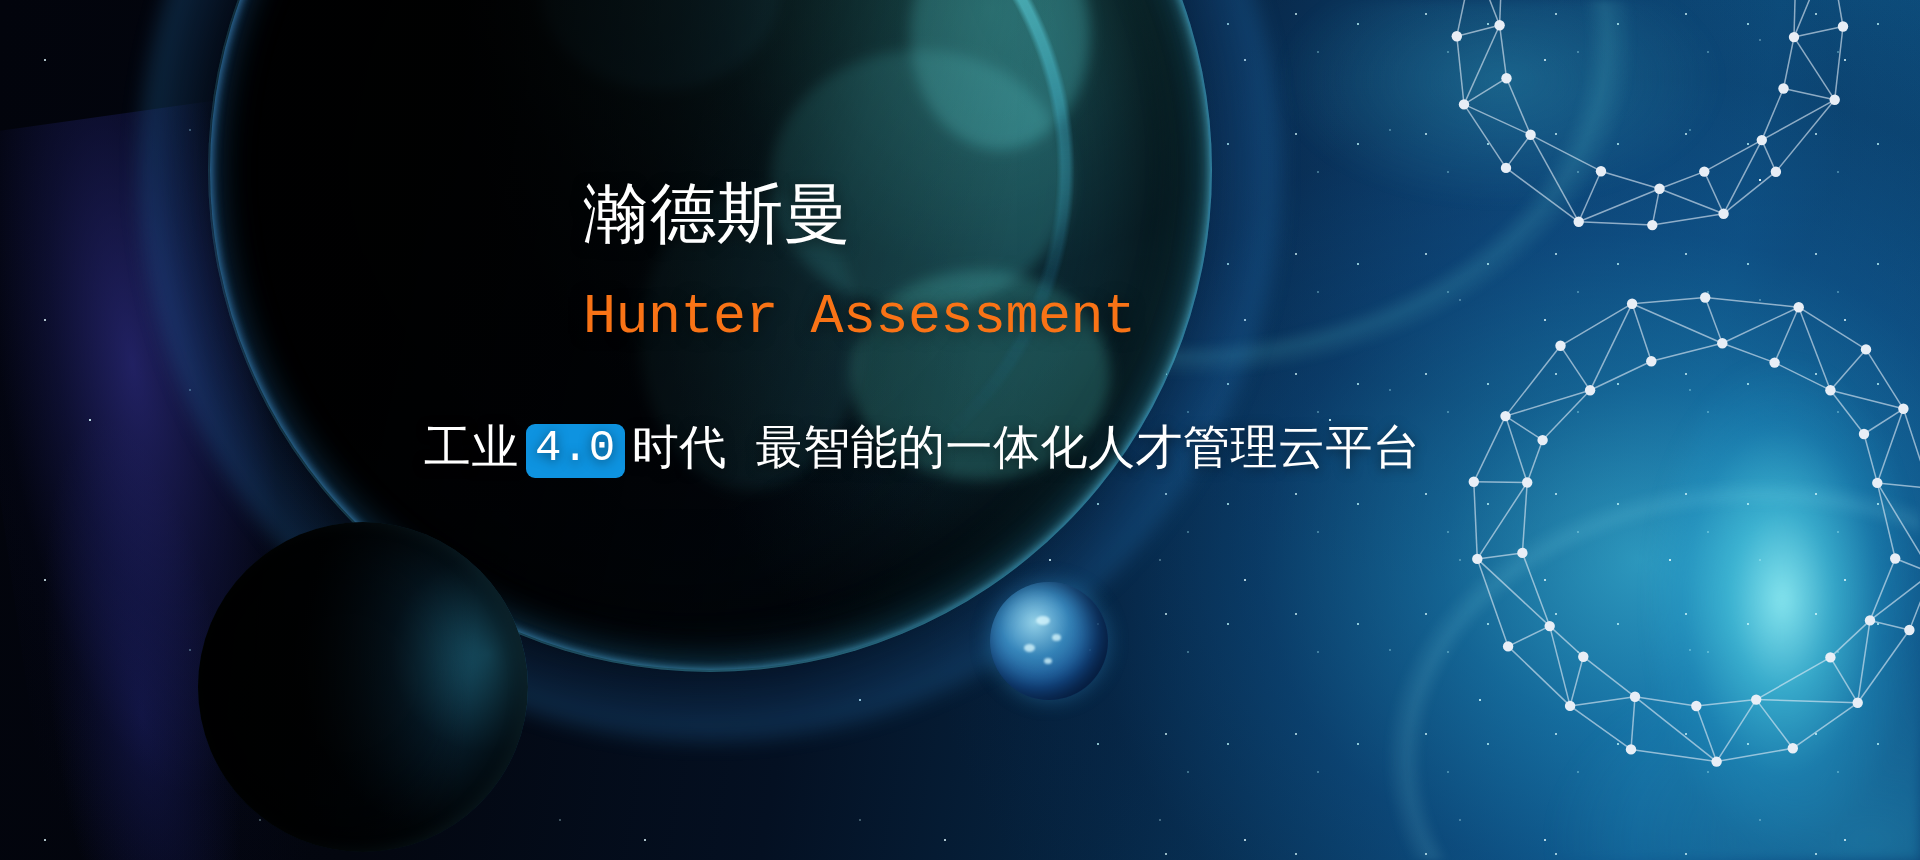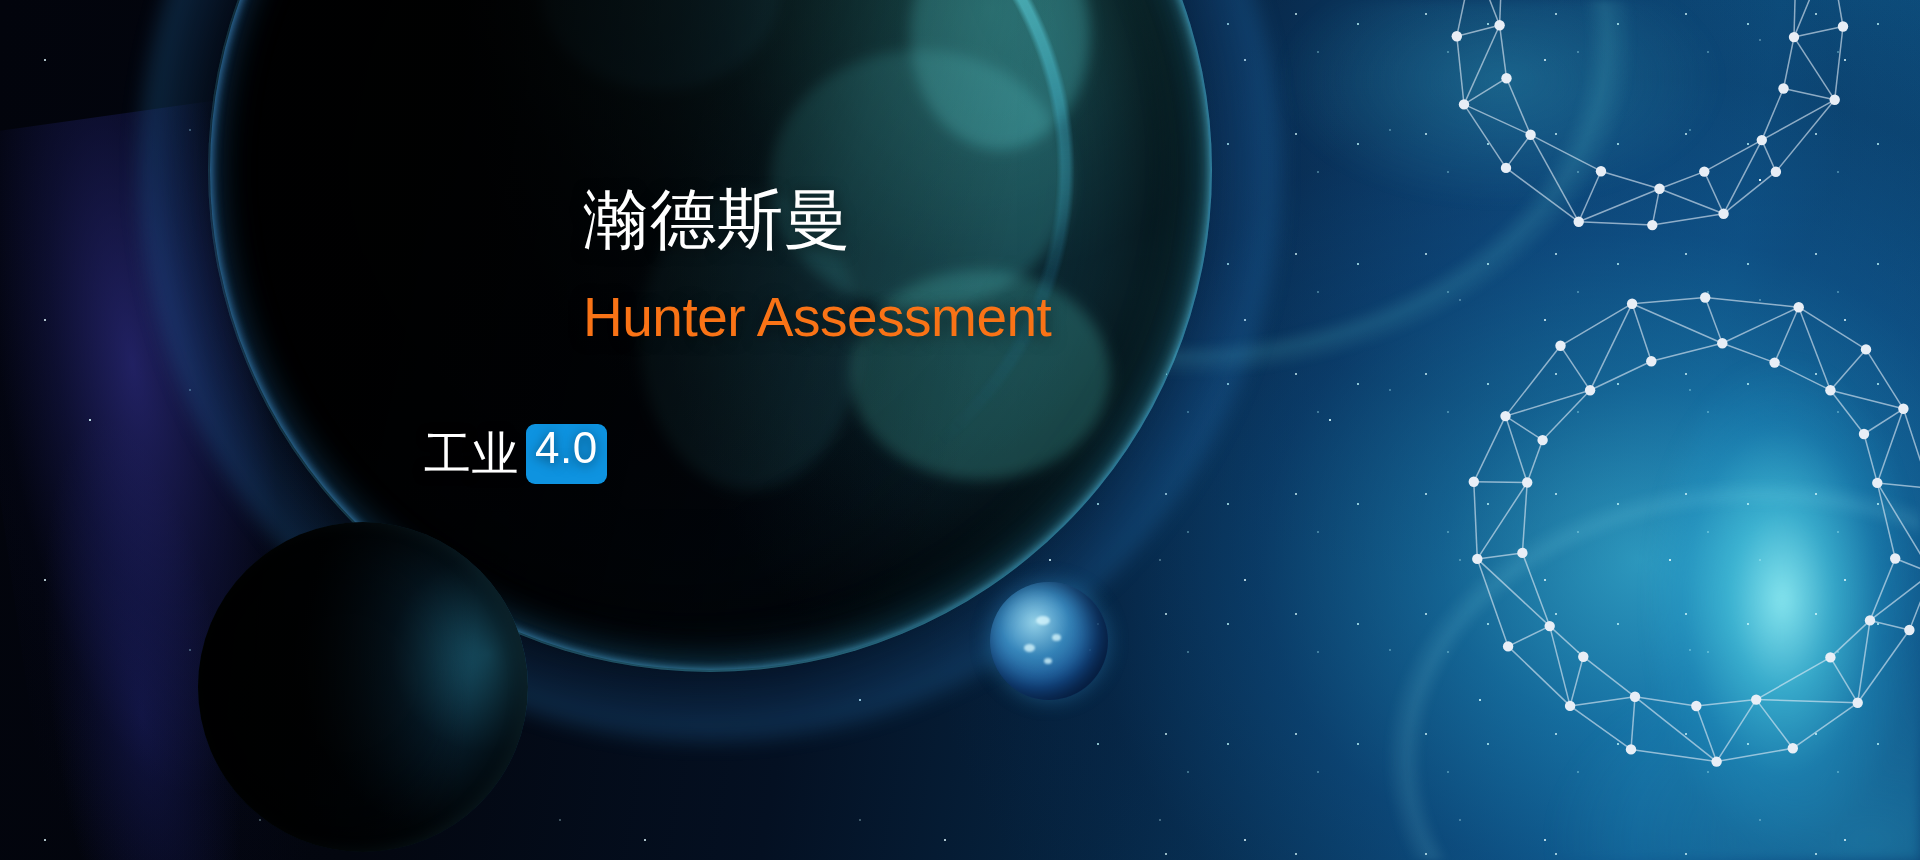--- a/index.html
+++ b/index.html
@@ -255,21 +255,21 @@
   .net { position: absolute; pointer-events: none; }
   .net line { stroke: rgba(222,234,245,0.62); stroke-width: 1.5; }
   .net circle { fill: #e8eef6; }
   #net-top { left: 1438px; top: -178px; }
   #net-bottom { left: 1468px; top: 266px; }
 
   
   #text-block {
     position: absolute;
     left: 0; top: 0;
-    width: 1920px; height: 860px;
+    width: 1920px; height: 860px; font-family: Liberation Mono, monospace;
   }
   #brand-cn {
     position: absolute;
     left: 583px;
     top: 186px;
     font-size: 66px;
     line-height: 1;
     color: #ffffff;
     font-weight: 400;
     letter-spacing: 1px;
@@ -303,21 +303,21 @@
     align-items: center;
   }
   #tagline .seg { display: inline-block; text-align: right; }
   #badge-40 {
     display: inline-flex;
     align-items: center;
     justify-content: center;
     background: #0e93e0;
     color: #ffffff;
     border-radius: 9px;
-    padding: 2px 9px 14px 9px;
+    padding: 2px 9px 8px 9px;
     margin: 0 7px;
     font-size: 44px;
     line-height: 1;
     letter-spacing: 0.5px;
   }
   #quote {
     position: absolute;
     left: 820px;
     top: 506px;
     font-size: 27px;
@@ -587,16 +587,17 @@
         <circle cx="183.3" cy="95.2" r="5.2"></circle>
       </g>
   </svg>
 
   <div id="text-block">
     <div id="brand-cn">瀚德斯曼</div>
     <div id="brand-en">Hunter Assessment</div>
     <div id="tagline">
       <span class="seg">工业</span>
       <span id="badge-40">4.0</span>
+      <span class="seg">时代 最智能的一体化人才管理云平台</span>
     </div>
   </div>
 
 </div>
 
 </body></html>

